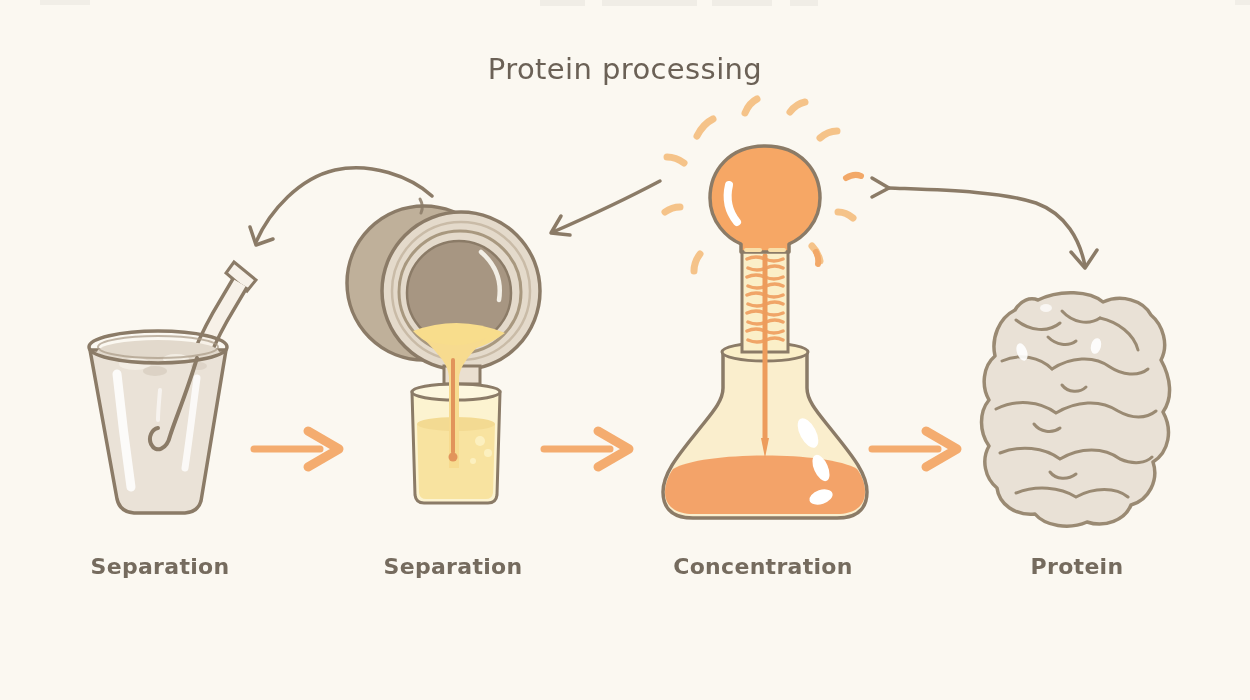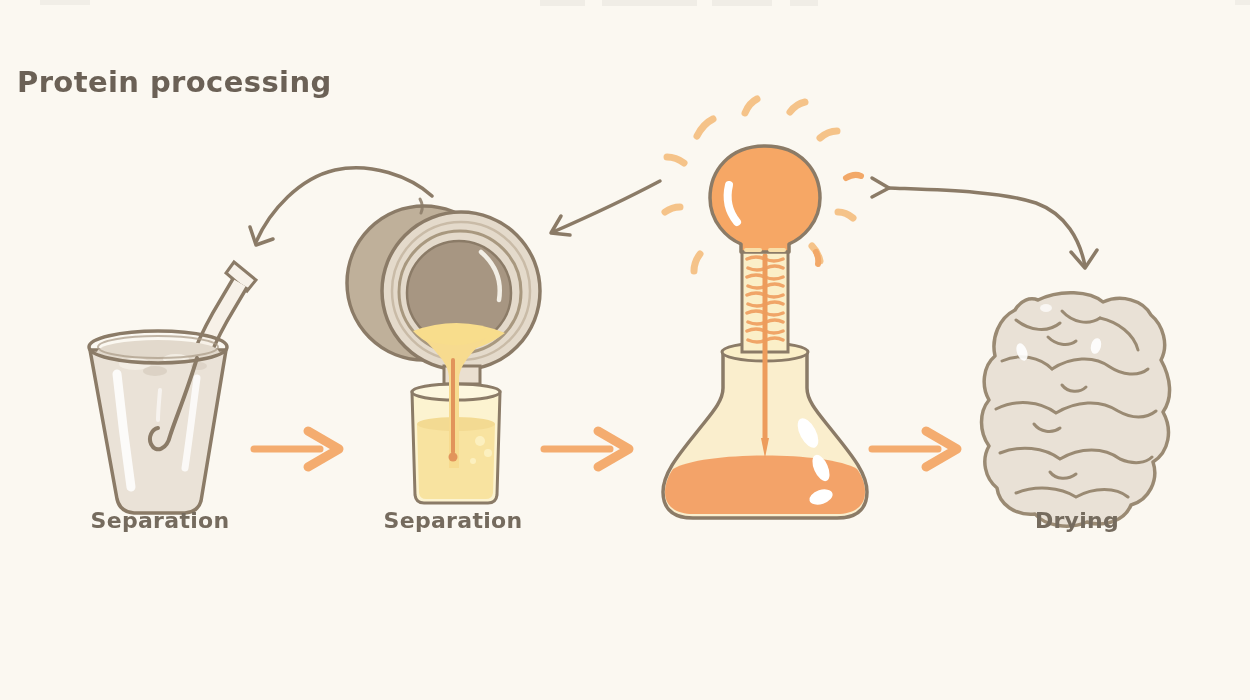--- a/index.html
+++ b/index.html
@@ -7,29 +7,30 @@
     position: relative;
     width: 1250px;
     height: 700px;
     background: #FBF8F1;
     overflow: hidden;
     font-family: "DejaVu Sans", "Liberation Sans", sans-serif;
   }
   .page-title {
     position: absolute;
     left: 0; right: 0; top: 48px;
-    margin: 17px;
+    margin: 4px;
+    text-align: center;
     font-size: 29px;
-    font-weight: 700;
+    font-weight: 400;
     letter-spacing: 0.4px;
     color: #6B6156;
   }
   .stage-label {
     position: absolute;
-    top: 508px;
+    top: 554px;
     transform: translateX(-50%);
     font-size: 22px;
     font-weight: 700;
     letter-spacing: 0.3px;
     color: #756B5E;
     white-space: nowrap;
   }
   .art { position: absolute; left: 0; top: 0; }
 </style>
 </head>
@@ -210,15 +211,16 @@
       <g stroke-width="3.5">
         <path d="M 872 178 L 889 188 M 872 197 L 889 188"></path>
         <path d="M 889 188 C 940 190 1000 191 1036 203 C 1066 214 1080 240 1085 266"></path>
         <path d="M 1085 268 L 1071 252 M 1085 268 L 1097 250"></path>
       </g>
     </g>
   </svg>
 
   <div class="stage-label" style="left:160px">Separation</div>
   <div class="stage-label" style="left:453px">Separation</div>
-  <div class="stage-label" style="left:1077px">Drying</div>
+  <div class="stage-label" style="left:763px">Concentration</div>
+  <div class="stage-label" style="left:1077px">Protein</div>
 
 </div>
 
 </body></html>

